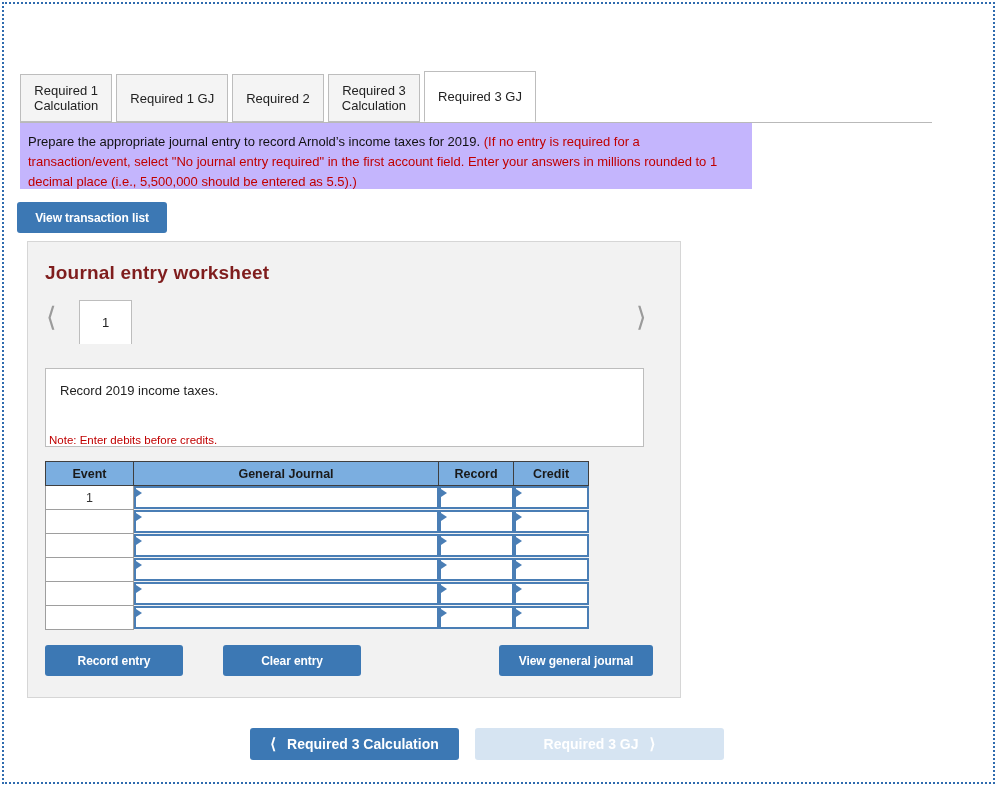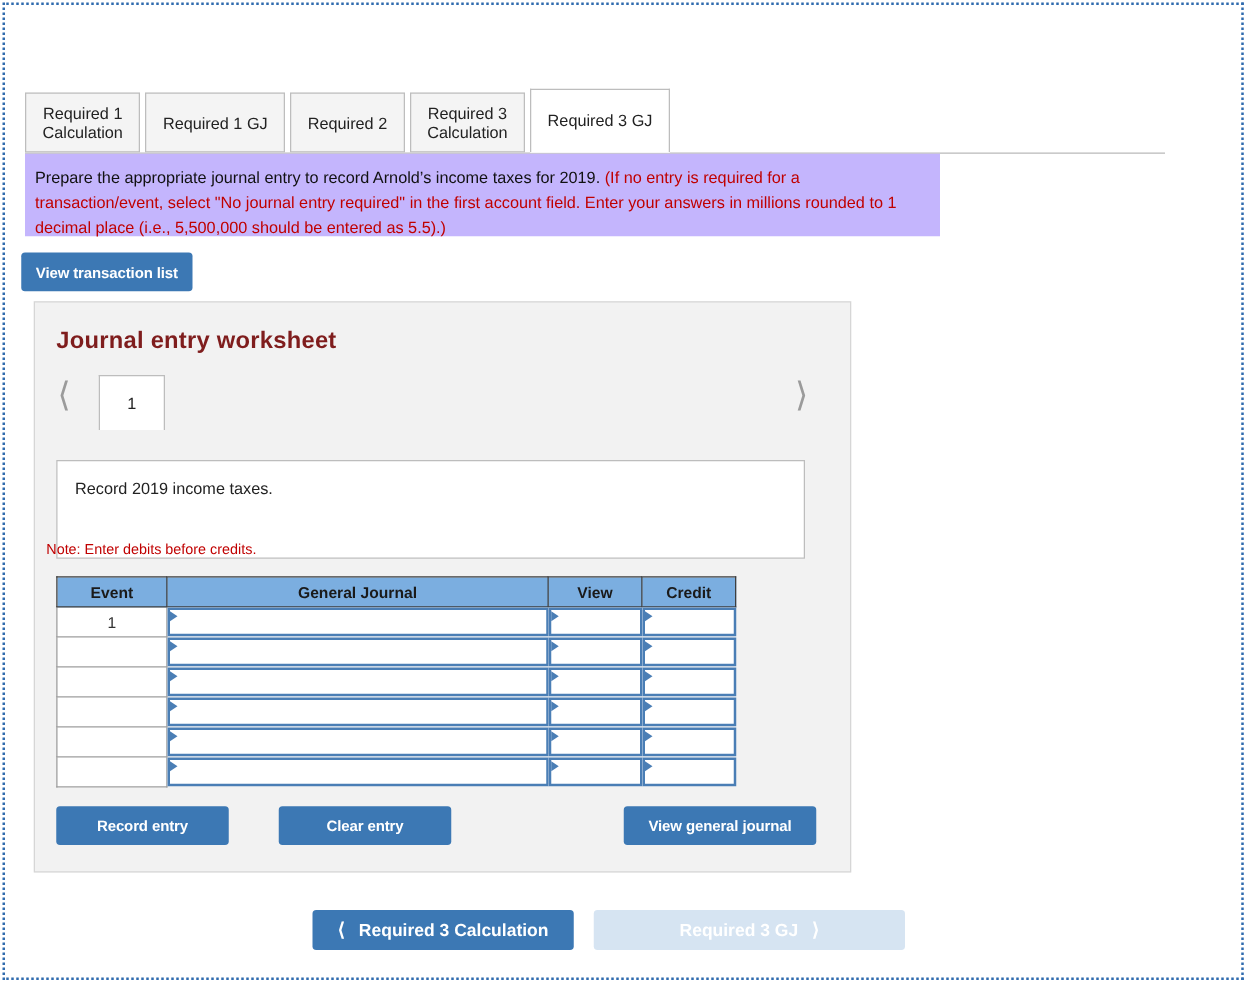--- a/index.html
+++ b/index.html
@@ -96,21 +96,21 @@
     border-radius: 3px;
     font-family: "Liberation Sans", sans-serif;
     font-size: 12px;
     font-weight: bold;
     cursor: pointer;
     letter-spacing: -.1px;
   }
   #view-transaction-list {
     position: absolute;
     left: 13px; top: 198px;
-    width: 137px; height: 31px;
+    width: 150px; height: 31px;
   }
 
   
   .worksheet {
     position: absolute;
     left: 23px; top: 237px;
     width: 654px; height: 457px;
     background: #F2F2F2;
     border: 1px solid #D6D6D6;
   }
@@ -164,21 +164,21 @@
     width: 599px; height: 79px;
     background: #ffffff;
     border: 1px solid #BDBDBD;
     font-size: 13px;
     color: #222;
     padding: 14px 0 0 14px;
     margin-top: 26px;
   }
   .note {
     position: absolute;
-    left: 9px; top: 192px;
+    left: 21px; top: 192px;
     font-size: 11.5px;
     color: #C00000;
   }
 
   
   .jtable {
     position: absolute;
     left: 17px; top: 219px;
     width: 543px;
     border-collapse: collapse;
@@ -334,21 +334,21 @@
       <colgroup>
         <col class="col-event">
           <col class="col-gj">
           <col class="col-debit">
           <col class="col-credit">
       </colgroup>
       <thead>
         <tr>
           <th>Event</th>
           <th>General Journal</th>
-          <th>View</th>
+          <th>Record</th>
           <th>Credit</th>
         </tr>
       </thead>
       <tbody>
         <tr>
           <td class="evt-cell">1</td>
           <td class="input-cell">
               <div class="cell-input"></div>
             </td>
           <td class="input-cell">

